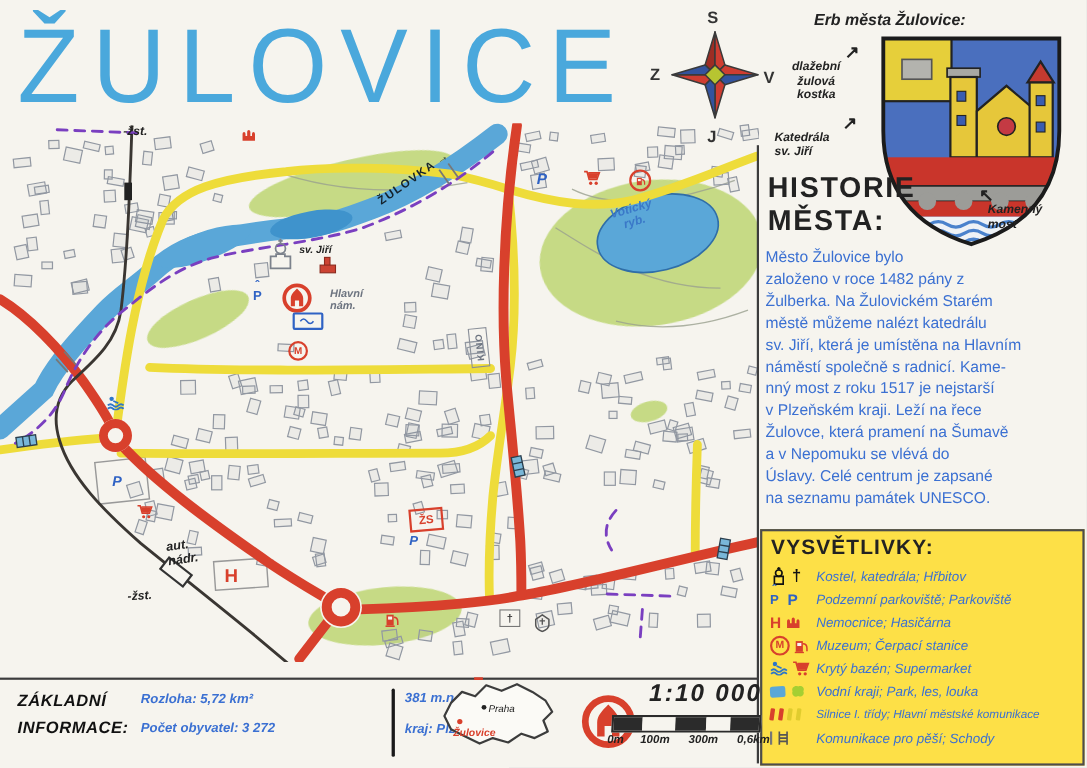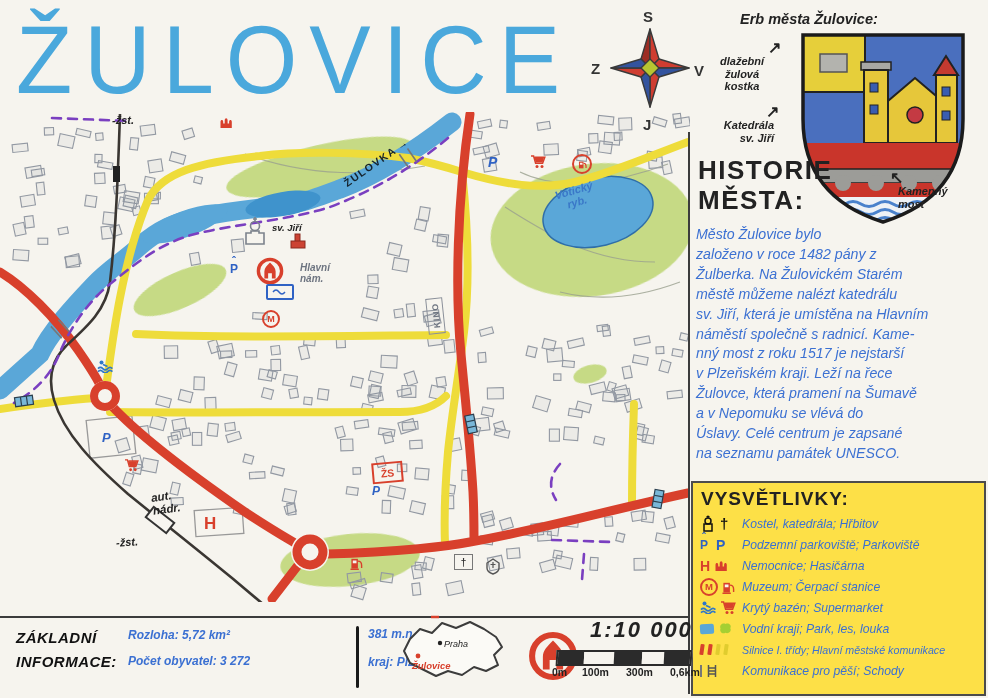--- a/index.html
+++ b/index.html
@@ -12,28 +12,28 @@
   
   .compass{position:absolute;left:590px;top:8px;width:118px;height:128px}
   .compass b{position:absolute;font-size:15px;font-weight:700;color:#333}
   .c-n{left:53px;top:0;color:#c43a2c}.c-w{left:1px;top:52px}.c-e{left:104px;top:54px}.c-s{left:53px;top:108px}
   .compass svg{position:absolute;left:18px;top:18px}
   
   .erb-caption{position:absolute;left:740px;top:11px;font-size:14.5px;font-weight:700;font-style:italic}
   .erb-shield{position:absolute;left:788px;top:27px}
   .erb-lab{position:absolute;font-size:11px;font-weight:700;font-style:italic;line-height:12.5px}
   #lab-cobble{left:710px;top:55px;width:64px;text-align:center}
-  #lab-cath{left:704px;top:119px;width:70px;text-align:right}
+  #lab-cath{left:704px;top:119px;width:70px;}
   #lab-bridge{left:898px;top:185px}
   .erb-arrow{position:absolute;font-size:16px;font-weight:700;color:#222}
   #arr-cobble{left:768px;top:38px}#arr-cath{left:766px;top:102px}#arr-bridge{left:890px;top:168px}
   
   .h-head{position:absolute;left:698px;top:155px;font-size:26px;font-weight:700;letter-spacing:1.5px;line-height:30px}
   .h-body{position:absolute;left:696px;top:225px;width:290px;font-size:14.2px;line-height:19.9px;
-          font-style:italic;color:var(--pen_blue,#3b70d2)}
+          color:var(--pen_blue,#3b70d2)}
   
   .legendbox{position:absolute;left:691px;top:481px;width:291px;height:211px;border:2.5px solid #4c4c4c;background:#fde047}
   .lg-title{font-size:19px;font-weight:700;letter-spacing:1px;margin:5px 0 3px 8px}
   .lrow{display:flex;align-items:center;height:21px;padding-left:7px}
   .lic{width:42px;display:flex;align-items:center;gap:4px;flex:none}
   .llab{font-size:12.2px;font-style:italic;color:var(--pen_blue,#3b70d2);white-space:nowrap}
   .llab.sm{font-size:10.7px}
   .lg-cross{font-size:15px;font-weight:700;color:#111}
   .lg-p{color:#2f62c4;font-weight:700;font-size:14px}
   .lg-h{color:var(--road_red,#d8402c);font-weight:700;font-size:14px}
@@ -74,21 +74,21 @@
   #stat-area{left:128px;top:628px}#stat-pop{left:128px;top:654px}
   #stat-elev{left:368px;top:627px}#stat-region{left:368px;top:655px}
   .divider{position:absolute;left:356px;top:626px;width:3px;height:62px;background:#191919;border-radius:2px}
   .czmap{position:absolute;left:398px;top:613px}
   .logo-b{position:absolute;left:526px;top:629px}
   .ratio{position:absolute;left:590px;top:617px;font-size:22px;font-weight:700;font-style:italic;letter-spacing:2px}
   .sbar{position:absolute;left:556px;top:650px;width:132px;height:12px;border:2px solid #2b2b2b;display:flex;transform:skewX(-3deg);background:#f6f4ee}
   .sbar span{height:100%;display:block}
   .sb1{width:26px;background:#2b2b2b}.sb2{width:30px;background:#f6f4ee}.sb3{width:28px;background:#2b2b2b}
   .sb4{width:22px;background:#f6f4ee}.sb5{width:26px;background:#2b2b2b}
-  .sticks{position:absolute;left:552px;top:666px;width:150px;height:14px;font-size:10.5px;font-weight:600}
+  .sticks{position:absolute;left:552px;top:666px;width:150px;height:14px;font-size:10.5px;font-style:italic;font-weight:600}
   .sticks span{position:absolute;top:0}
   .st0{left:0}.st1{left:30px}.st2{left:74px}.st3{left:118px}
   .vline{position:absolute;left:688px;top:132px;width:2px;height:562px;background:#3c3c3c}
   .hline{position:absolute;left:0;top:616px;width:689px;height:2px;background:#3c3c3c}
 </style>
 </head>
 <body>
 
 <div class="page">
 

